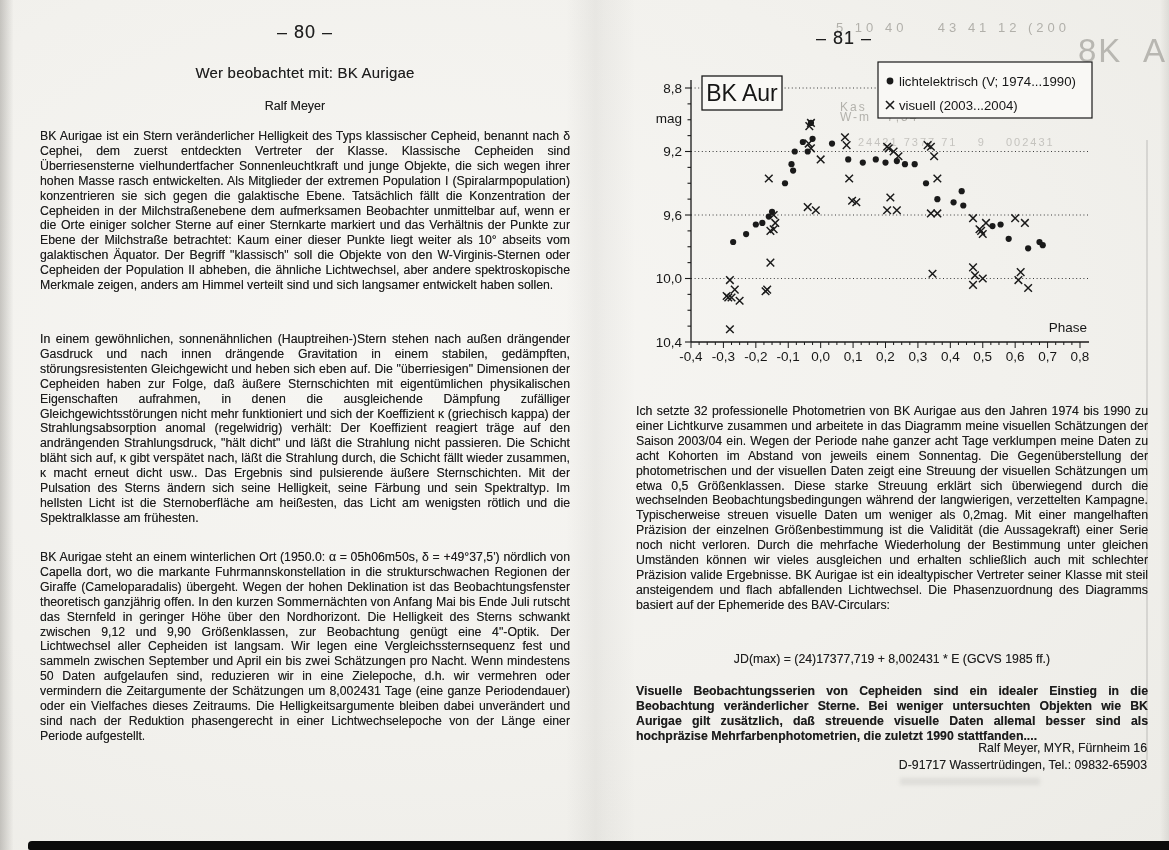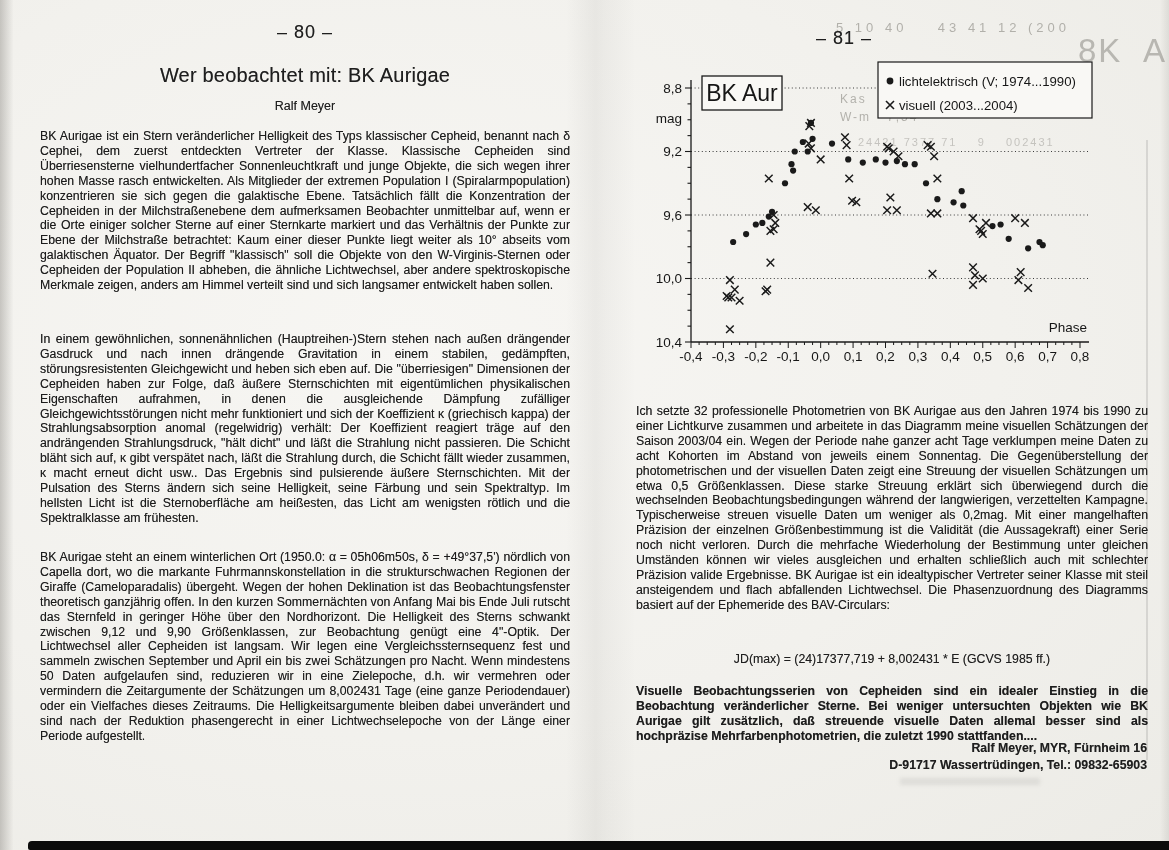--- a/index.html
+++ b/index.html
@@ -8,21 +8,21 @@
     background: radial-gradient(ellipse at 35% 40%, #f7f6f3 0%, #f2f1ed 55%, #ecebe6 100%);
     font-family:"Liberation Sans", sans-serif;
     color:#1e1e1e;
   }
   .abs{position:absolute;}
   .body-text{
     font-size:12.3px; line-height:14.9px; text-align:justify;
     color:#1c1c1c; text-shadow:0 0 0.4px rgba(30,30,30,0.55);
   }
   .pagenum{font-size:18px; letter-spacing:1px; text-align:center; text-shadow:0 0 0.4px rgba(30,30,30,0.5);}
-  .title{font-size:20px; text-align:center; letter-spacing:0.2px; text-shadow:0 0 0.4px rgba(30,30,30,0.5);}
+  .title{font-size:15px; text-align:center; letter-spacing:0.2px; text-shadow:0 0 0.4px rgba(30,30,30,0.5);}
   .author{font-size:12.5px; text-align:center; text-shadow:0 0 0.4px rgba(30,30,30,0.5);}
   .formula{font-size:12.3px; text-align:center; text-shadow:0 0 0.4px rgba(30,30,30,0.5);}
   .signature{font-size:12.3px; line-height:17px; text-align:right; text-shadow:0 0 0.4px rgba(30,30,30,0.5);}
   .left-edge-shadow{
     left:0; top:0; width:16px; height:850px;
     background:linear-gradient(90deg, rgba(80,76,70,0.28), rgba(80,76,70,0) 85%);
   }
   .right-edge-shade{
     right:0; top:0; width:10px; height:850px;
     background:linear-gradient(270deg, rgba(70,66,60,0.10), rgba(70,66,60,0) 90%);
@@ -40,31 +40,31 @@
   .bleed-line{ background:rgba(0,0,0,0.10); }
   .smudge{ background:rgba(0,0,0,0.07); filter:blur(2px); }
 </style>
 </head>
 <body>
 
 <div class="sheet">
 
   <div class="abs bleed" style="left:836px; top:20px; font-size:13px; letter-spacing:4px;">5 10 40    43 41 12 (200</div>
   <div class="abs bleed" style="left:1078px; top:32px; font-size:33px; letter-spacing:2px; color:rgba(130,128,122,0.5);">8K  Aur</div>
-  <div class="abs bleed" style="left:840px; top:92px; font-size:12px; letter-spacing:2px;">Kas</div>
+  <div class="abs bleed" style="left:840px; top:100px; font-size:12px; letter-spacing:2px;">Kas</div>
   <div class="abs bleed" style="left:840px; top:110px; font-size:12px; letter-spacing:2px;">W-m   7,54</div>
   <div class="abs bleed" style="left:858px; top:136px; font-size:11px; letter-spacing:2px; color:rgba(130,128,122,0.4);">24421 7377 71    9    002431</div>
   <div class="abs bleed-line" style="left:1146px; top:140px; width:2px; height:620px;"></div>
   <div class="abs smudge" style="left:900px; top:778px; width:140px; height:7px;"></div>
 
   <div class="abs pagenum" style="left:40px; top:22px; width:530px;">–  80  –</div>
 
   <div class="abs title" style="left:40px; top:64px; width:530px;">Wer beobachtet mit: BK Aurigae</div>
 
-  <div class="abs author" style="left:40px; top:99px; width:530px;">Ralf Meyer</div>
+  <div class="abs author" style="left:30px; top:99px; width:530px;">Ralf Meyer</div>
 
   <div class="abs body-text" style="left:40px; top:129px; width:530px;">BK Aurigae ist ein Stern veränderlicher Helligkeit des Typs klassischer Cepheid, benannt nach δ Cephei, dem zuerst entdeckten Vertreter der Klasse. Klassische Cepheiden sind Überriesensterne vielhundertfacher Sonnenleuchtkraft und junge Objekte, die sich wegen ihrer hohen Masse rasch entwickelten. Als Mitglieder der extremen Population I (Spiralarmpopulation) konzentrieren sie sich gegen die galaktische Ebene. Tatsächlich fällt die Konzentration der Cepheiden in der Milchstraßenebene dem aufmerksamen Beobachter unmittelbar auf, wenn er die Orte einiger solcher Sterne auf einer Sternkarte markiert und das Verhältnis der Punkte zur Ebene der Milchstraße betrachtet: Kaum einer dieser Punkte liegt weiter als 10° abseits vom galaktischen Äquator. Der Begriff "klassisch" soll die Objekte von den W-Virginis-Sternen oder Cepheiden der Population II abheben, die ähnliche Lichtwechsel, aber andere spektroskopische Merkmale zeigen, anders am Himmel verteilt sind und sich langsamer entwickelt haben sollen.</div>
 
   <div class="abs body-text" style="left:40px; top:332px; width:530px;">In einem gewöhnlichen, sonnenähnlichen (Hauptreihen-)Stern stehen nach außen drängender Gasdruck und nach innen drängende Gravitation in einem stabilen, gedämpften, störungsresistenten Gleichgewicht und heben sich eben auf. Die "überriesigen" Dimensionen der Cepheiden haben zur Folge, daß äußere Sternschichten mit eigentümlichen physikalischen Eigenschaften aufrahmen, in denen die ausgleichende Dämpfung zufälliger Gleichgewichtsstörungen nicht mehr funktioniert und sich der Koeffizient κ (griechisch kappa) der Strahlungsabsorption anomal (regelwidrig) verhält: Der Koeffizient reagiert träge auf den andrängenden Strahlungsdruck, "hält dicht" und läßt die Strahlung nicht passieren. Die Schicht bläht sich auf, κ gibt verspätet nach, läßt die Strahlung durch, die Schicht fällt wieder zusammen, κ macht erneut dicht usw.. Das Ergebnis sind pulsierende äußere Sternschichten. Mit der Pulsation des Sterns ändern sich seine Helligkeit, seine Färbung und sein Spektraltyp. Im hellsten Licht ist die Sternoberfläche am heißesten, das Licht am wenigsten rötlich und die Spektralklasse am frühesten.</div>
 
   <div class="abs body-text" style="left:40px; top:550px; width:530px;">BK Aurigae steht an einem winterlichen Ort (1950.0: α = 05h06m50s, δ = +49°37,5') nördlich von Capella dort, wo die markante Fuhrmannskonstellation in die strukturschwachen Regionen der Giraffe (Cameloparadalis) übergeht. Wegen der hohen Deklination ist das Beobachtungsfenster theoretisch ganzjährig offen. In den kurzen Sommernächten von Anfang Mai bis Ende Juli rutscht das Sternfeld in geringer Höhe über den Nordhorizont. Die Helligkeit des Sterns schwankt zwischen 9,12 und 9,90 Größenklassen, zur Beobachtung genügt eine 4"-Optik. Der Lichtwechsel aller Cepheiden ist langsam. Wir legen eine Vergleichssternsequenz fest und sammeln zwischen September und April ein bis zwei Schätzungen pro Nacht. Wenn mindestens 50 Daten aufgelaufen sind, reduzieren wir in eine Zielepoche, d.h. wir vermehren oder vermindern die Zeitargumente der Schätzungen um 8,002431 Tage (eine ganze Periodendauer) oder ein Vielfaches dieses Zeitraums. Die Helligkeitsargumente bleiben dabei unverändert und sind nach der Reduktion phasengerecht in einer Lichtwechselepoche von der Länge einer Periode aufgestellt.</div>
 
   <div class="abs pagenum" style="left:590px; top:28px; width:508px;">–  81  –</div>
 
   <svg id="chart" class="abs" style="left:640px; top:60px;" width="480" height="310" viewBox="0 0 480 310">
@@ -268,21 +268,21 @@
         <path d="M384.3333333333333,224.22500000000002 L391.93333333333334,231.82500000000005 M384.3333333333333,231.82500000000005 L391.93333333333334,224.22500000000002" stroke="#1a1a1a" stroke-width="1.45" fill="none"></path>
       </g>
     </svg>
 
   <div class="abs body-text" style="left:636px; top:404px; width:512px;">Ich setzte 32 professionelle Photometrien von BK Aurigae aus den Jahren 1974 bis 1990 zu einer Lichtkurve zusammen und arbeitete in das Diagramm meine visuellen Schätzungen der Saison 2003/04 ein. Wegen der Periode nahe ganzer acht Tage verklumpen meine Daten zu acht Kohorten im Abstand von jeweils einem Sonnentag. Die Gegenüberstellung der photometrischen und der visuellen Daten zeigt eine Streuung der visuellen Schätzungen um etwa 0,5 Größenklassen. Diese starke Streuung erklärt sich überwiegend durch die wechselnden Beobachtungsbedingungen während der langwierigen, verzettelten Kampagne. Typischerweise streuen visuelle Daten um weniger als 0,2mag. Mit einer mangelhaften Präzision der einzelnen Größenbestimmung ist die Validität (die Aussagekraft) einer Serie noch nicht verloren. Durch die mehrfache Wiederholung der Bestimmung unter gleichen Umständen können wir vieles ausgleichen und erhalten schließlich auch mit schlechter Präzision valide Ergebnisse. BK Aurigae ist ein idealtypischer Vertreter seiner Klasse mit steil ansteigendem und flach abfallenden Lichtwechsel. Die Phasenzuordnung des Diagramms basiert auf der Ephemeride des BAV-Circulars:</div>
 
   <div class="abs formula" style="left:636px; top:652px; width:512px;text-align:center;">JD(max) = (24)17377,719 + 8,002431 * E (GCVS 1985 ff.)</div>
 
   <div class="abs body-text" style="left:636px; top:684px; width:512px;font-weight:bold;">Visuelle Beobachtungsserien von Cepheiden sind ein idealer Einstieg in die Beobachtung veränderlicher Sterne. Bei weniger untersuchten Objekten wie BK Aurigae gilt zusätzlich, daß streuende visuelle Daten allemal besser sind als hochpräzise Mehrfarbenphotometrien, die zuletzt 1990 stattfanden....</div>
 
-  <div class="abs signature" style="left:636px; top:740px; width:511px;font-weight:bold;">
+  <div class="abs signature" style="left:636px; top:740px; width:511px;">
     <div>Ralf Meyer, MYR, Fürnheim 16</div>
     <div>D-91717 Wassertrüdingen, Tel.: 09832-65903</div>
   </div>
 
   <div class="abs gutter"></div>
   <div class="abs left-edge-shadow"></div>
   <div class="abs right-edge-shade"></div>
   <div class="abs scan-bar"></div>
 </div>
 

